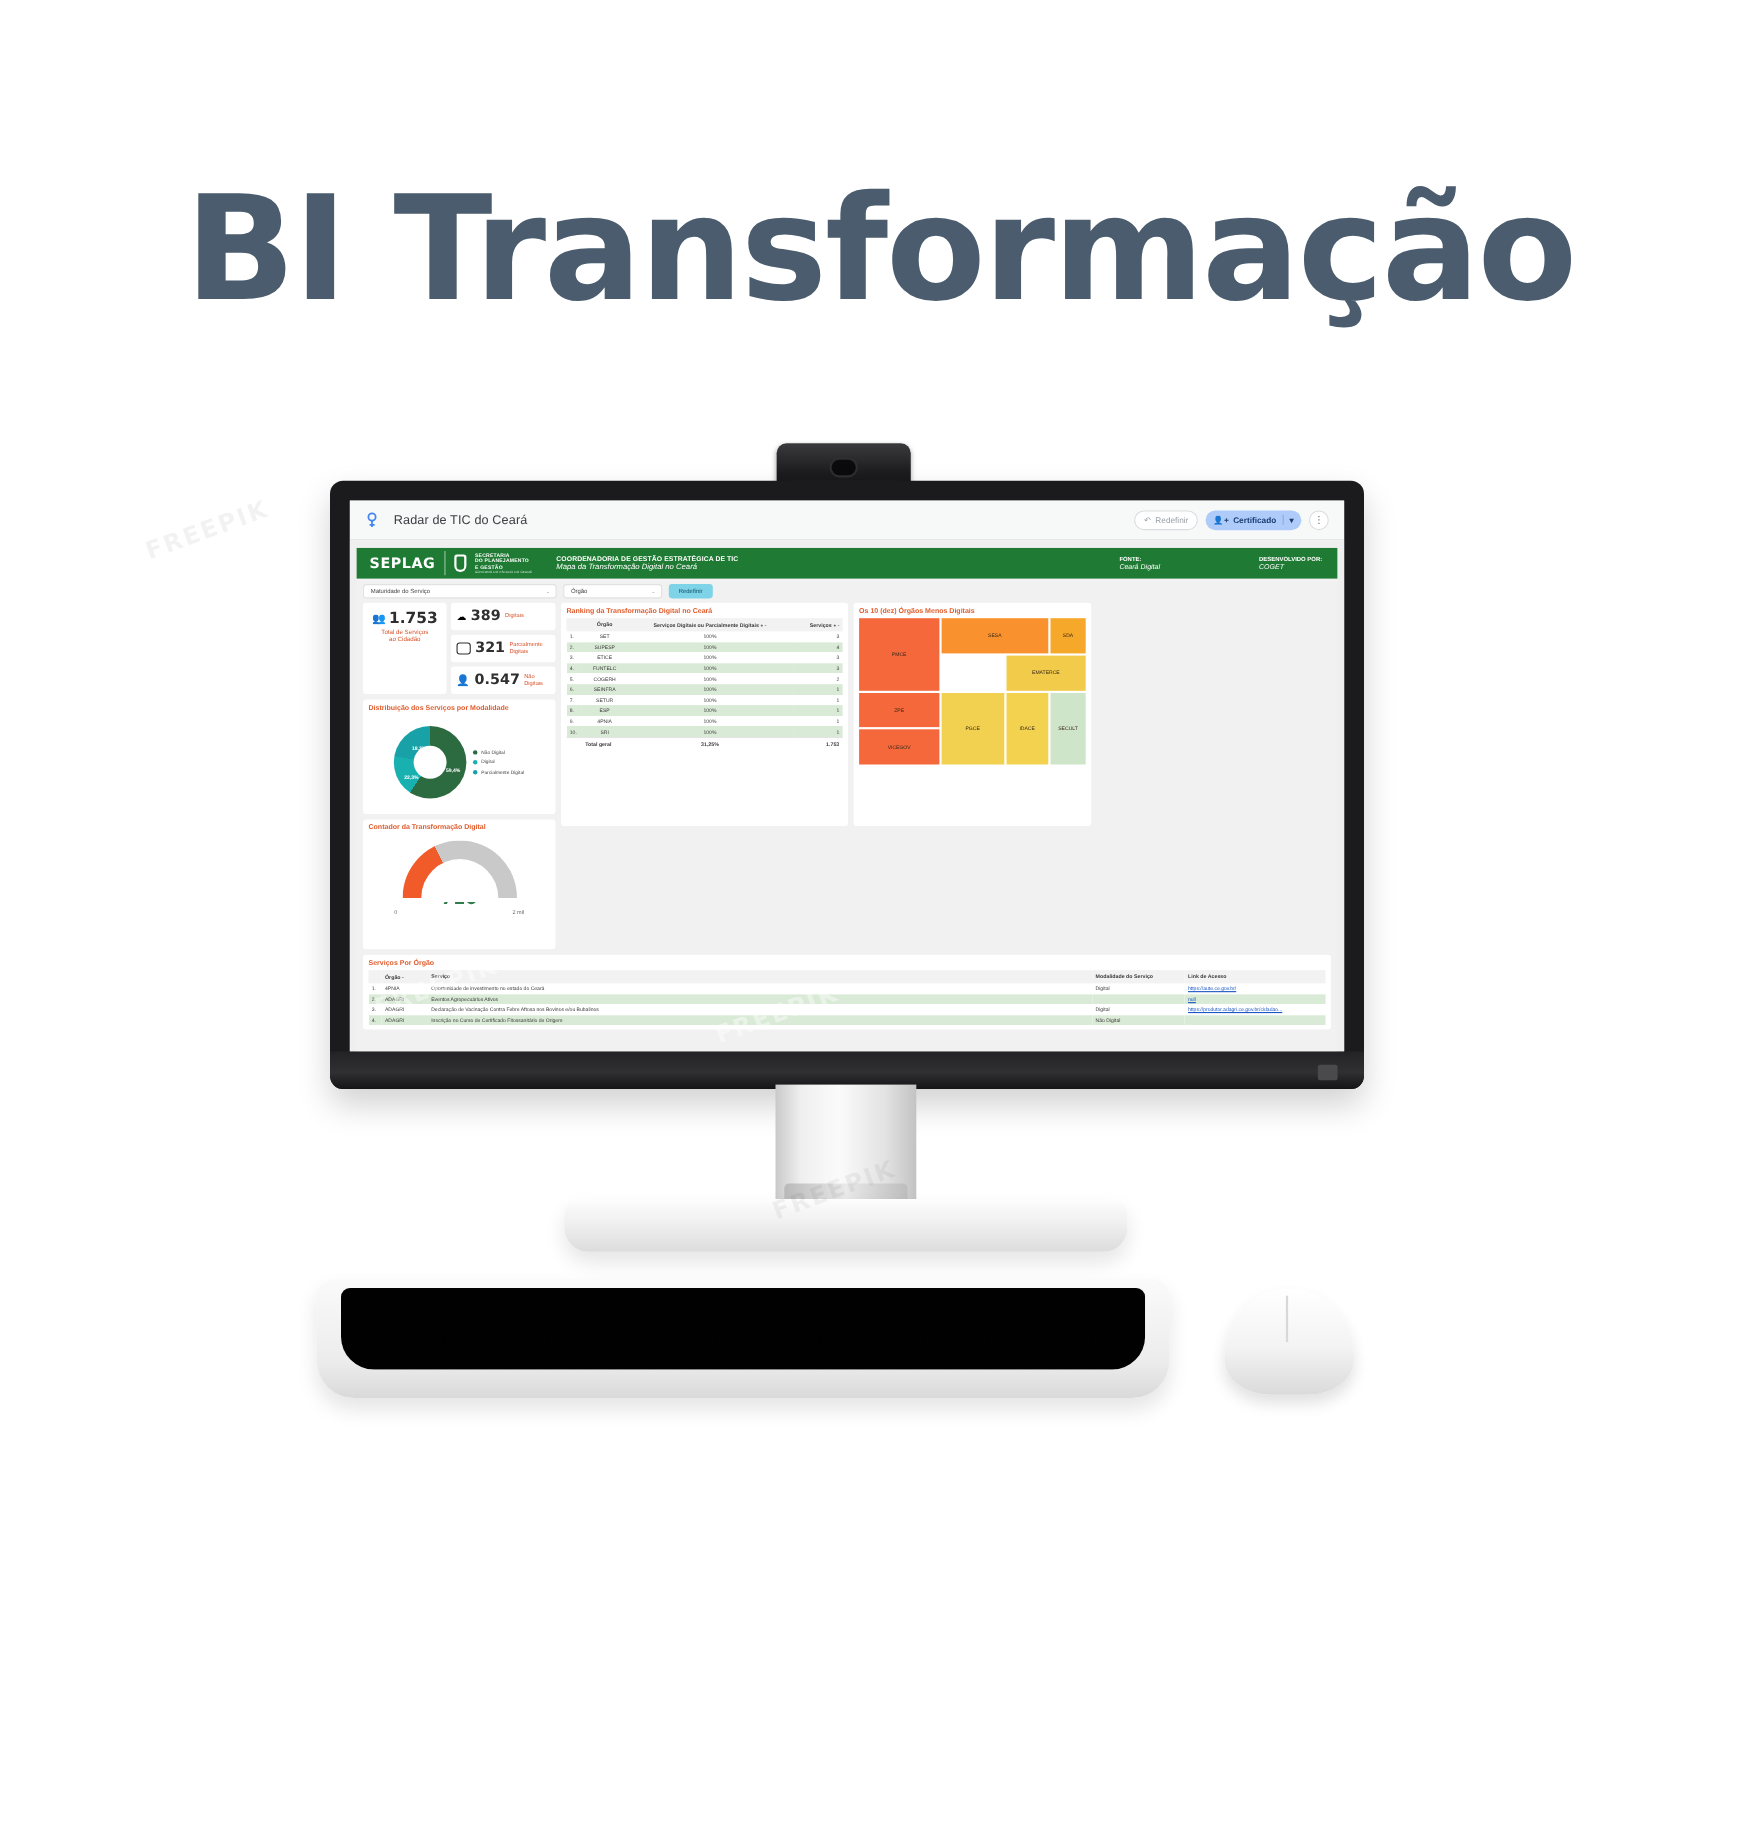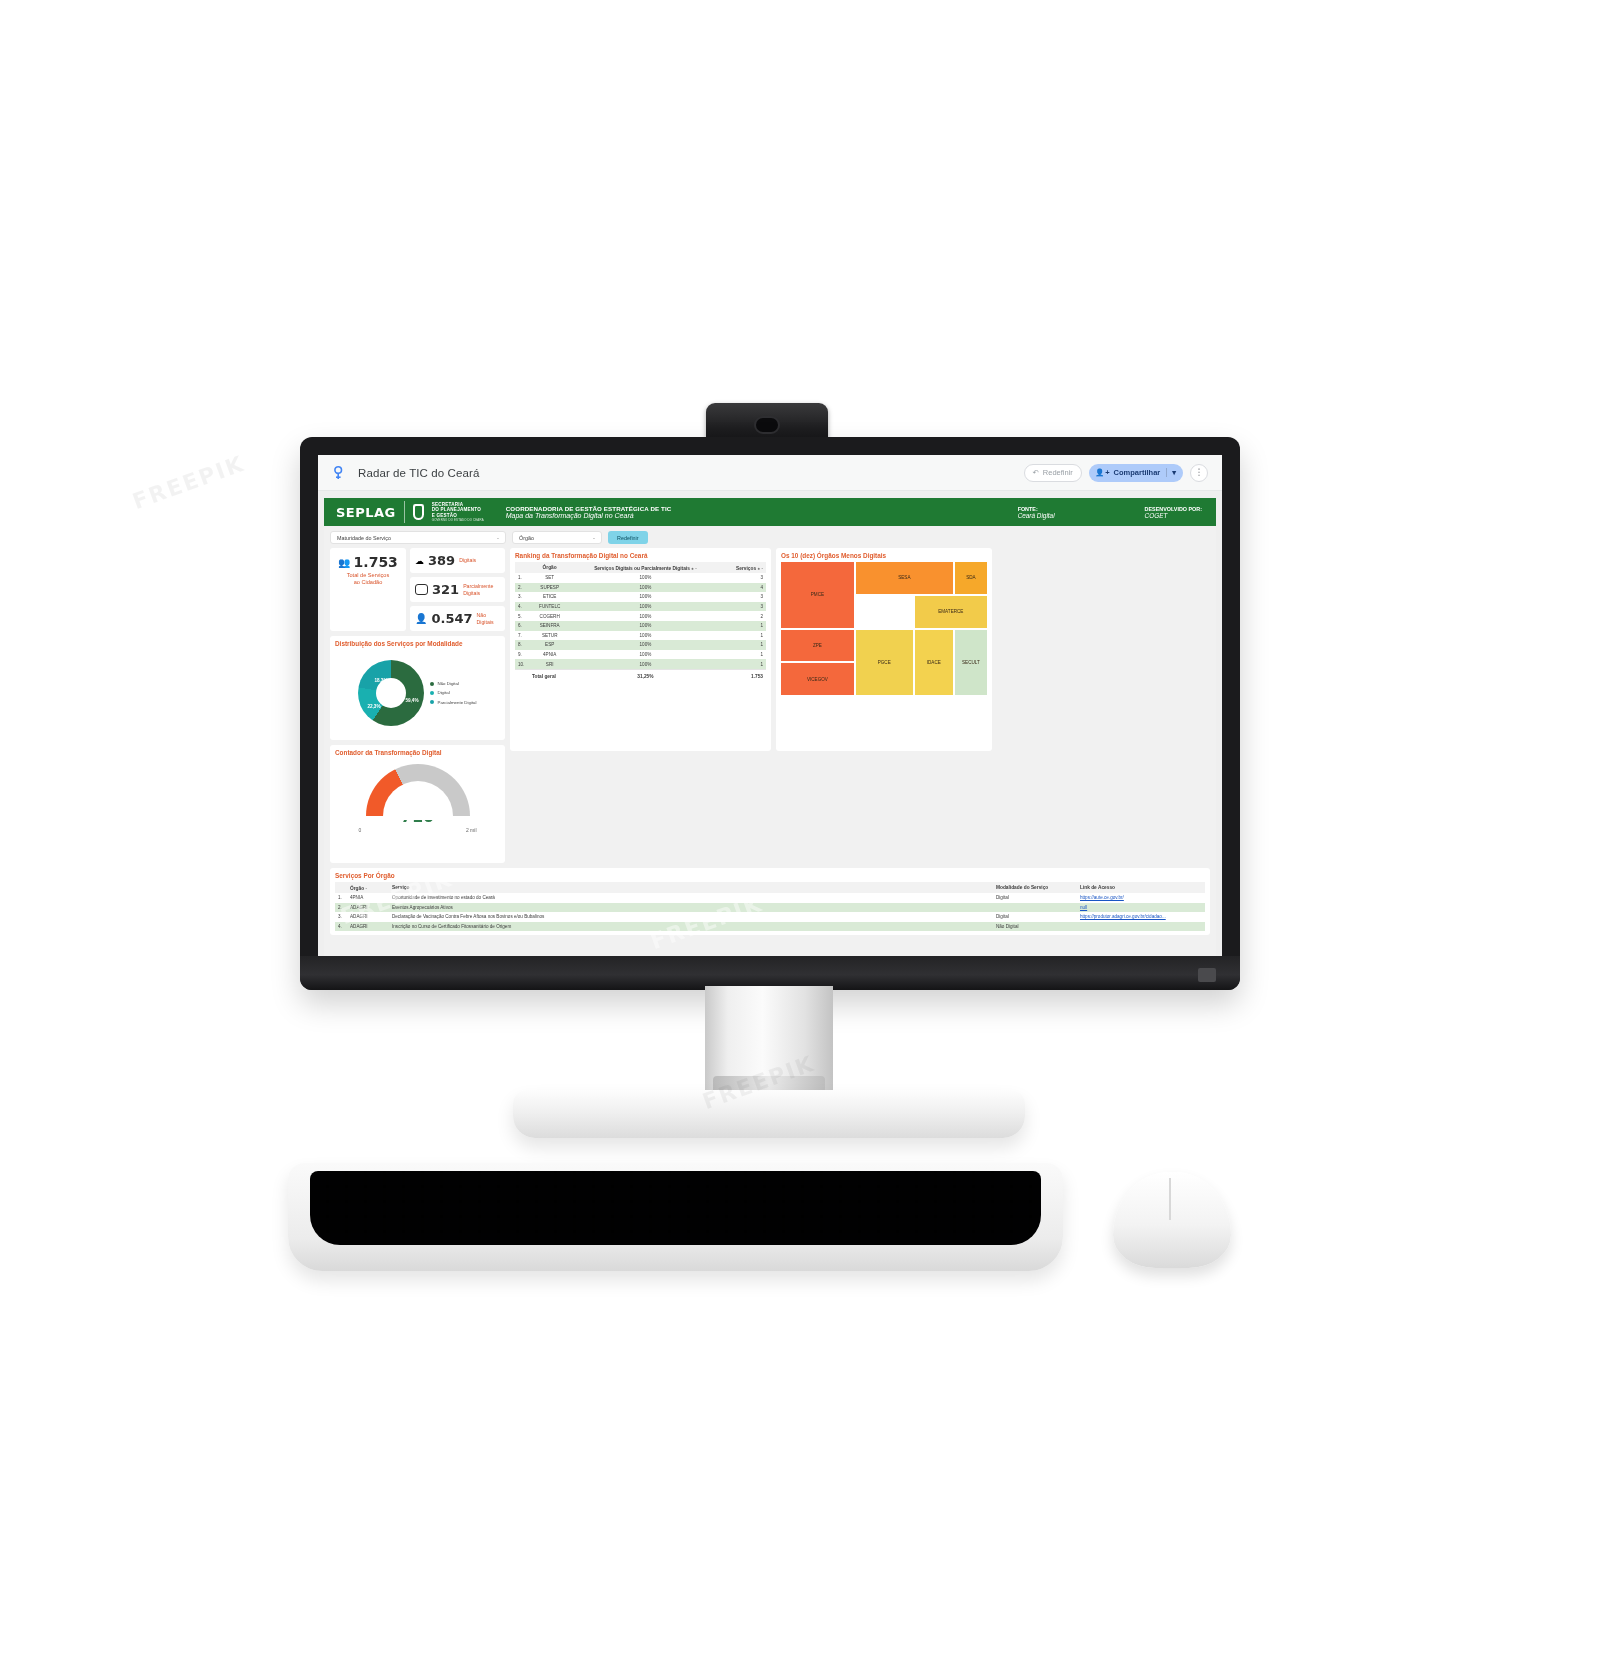--- a/index.html
+++ b/index.html
@@ -172,20 +172,21 @@
 
   
   .wm { position:absolute; color:rgba(255,255,255,.45); font-size:22px; font-weight:800; letter-spacing:2px;
     transform:rotate(-20deg); pointer-events:none; font-family:"DejaVu Sans", sans-serif; }
 </style>
 </head>
 <body>
 
 <div id="stage">
 
+  <div class="headline">BI Transformação</div>
 
   <div class="webcam">
     <div class="lens"></div>
     <div class="clip"></div>
   </div>
 
   <div class="monitor">
     <div class="bezel-dot"></div>
     <div class="screen">
 
@@ -198,21 +199,21 @@
           </svg>
         </div>
         <div class="app-title">Radar de TIC do Ceará</div>
         <div class="topbar-right">
           <div class="btn-reset">
             <span>↶</span>
             <span>Redefinir</span>
           </div>
           <div class="btn-share">
             <span>👤+</span>
-            <span>Compartilhar</span>
+            <span>Certificado</span>
             <span class="caret">▾</span>
           </div>
           <div class="btn-kebab">⋮</div>
         </div>
       </div>
 
       <div class="app-body">
 
 
         <div class="canvas">

